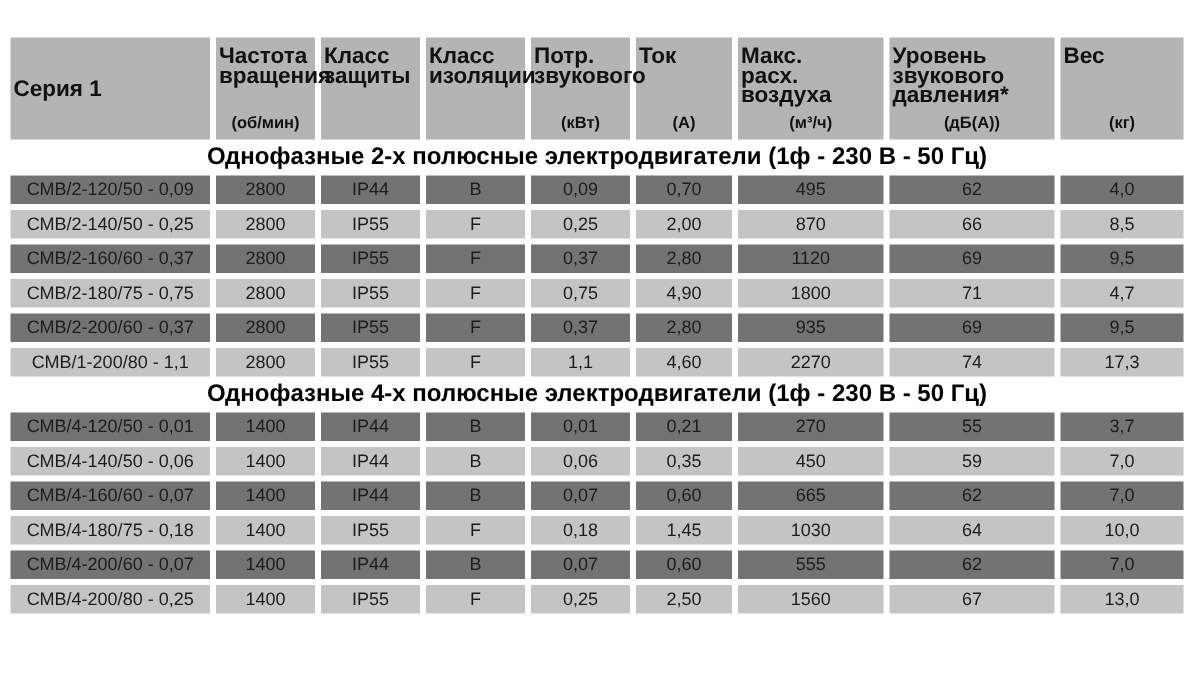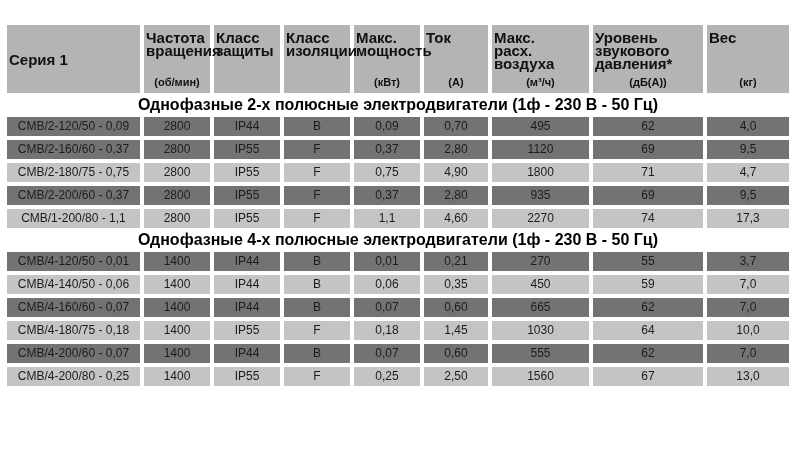--- a/index.html
+++ b/index.html
@@ -100,21 +100,21 @@
               <div class="h-label">Класс защиты</div>
             </div>
           </th>
           <th>
             <div class="h-wrap">
               <div class="h-label">Класс изоляции</div>
             </div>
           </th>
           <th>
             <div class="h-wrap">
-              <div class="h-label">Макс. мощность</div>
+              <div class="h-label">Потр. звукового</div>
               <div class="h-unit">(кВт)</div>
             </div>
           </th>
           <th>
             <div class="h-wrap">
               <div class="h-label">Ток</div>
               <div class="h-unit">(А)</div>
             </div>
           </th>
           <th>
@@ -148,20 +148,31 @@
           <td>СМВ/2-120/50 - 0,09</td>
           <td>2800</td>
           <td>IP44</td>
           <td>B</td>
           <td>0,09</td>
           <td>0,70</td>
           <td>495</td>
           <td>62</td>
           <td>4,0</td>
         </tr>
+        <tr class="dark">
+          <td>СМВ/2-140/50 - 0,25</td>
+          <td>2800</td>
+          <td>IP55</td>
+          <td>F</td>
+          <td>0,25</td>
+          <td>2,00</td>
+          <td>870</td>
+          <td>66</td>
+          <td>8,5</td>
+        </tr>
         <tr class="light">
           <td>СМВ/2-160/60 - 0,37</td>
           <td>2800</td>
           <td>IP55</td>
           <td>F</td>
           <td>0,37</td>
           <td>2,80</td>
           <td>1120</td>
           <td>69</td>
           <td>9,5</td>

